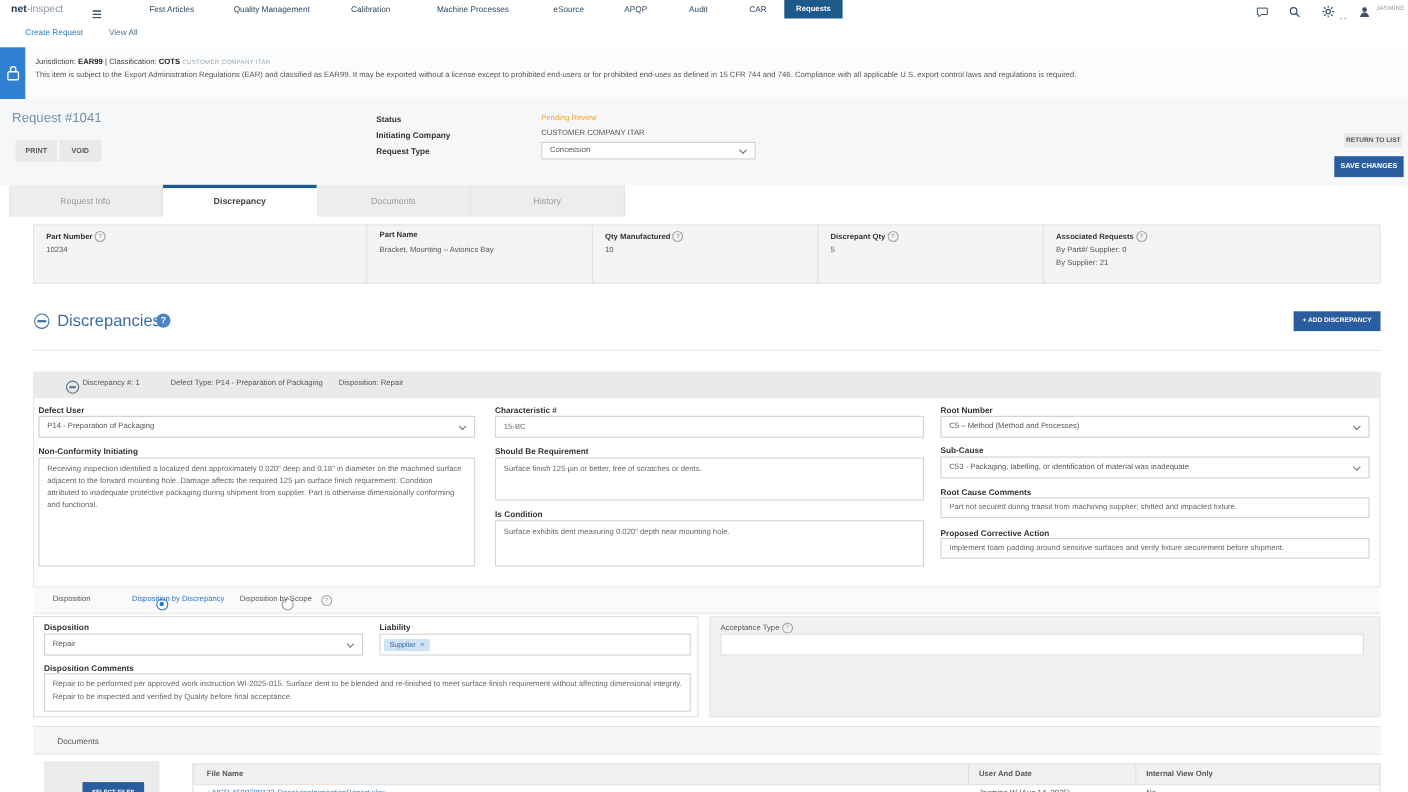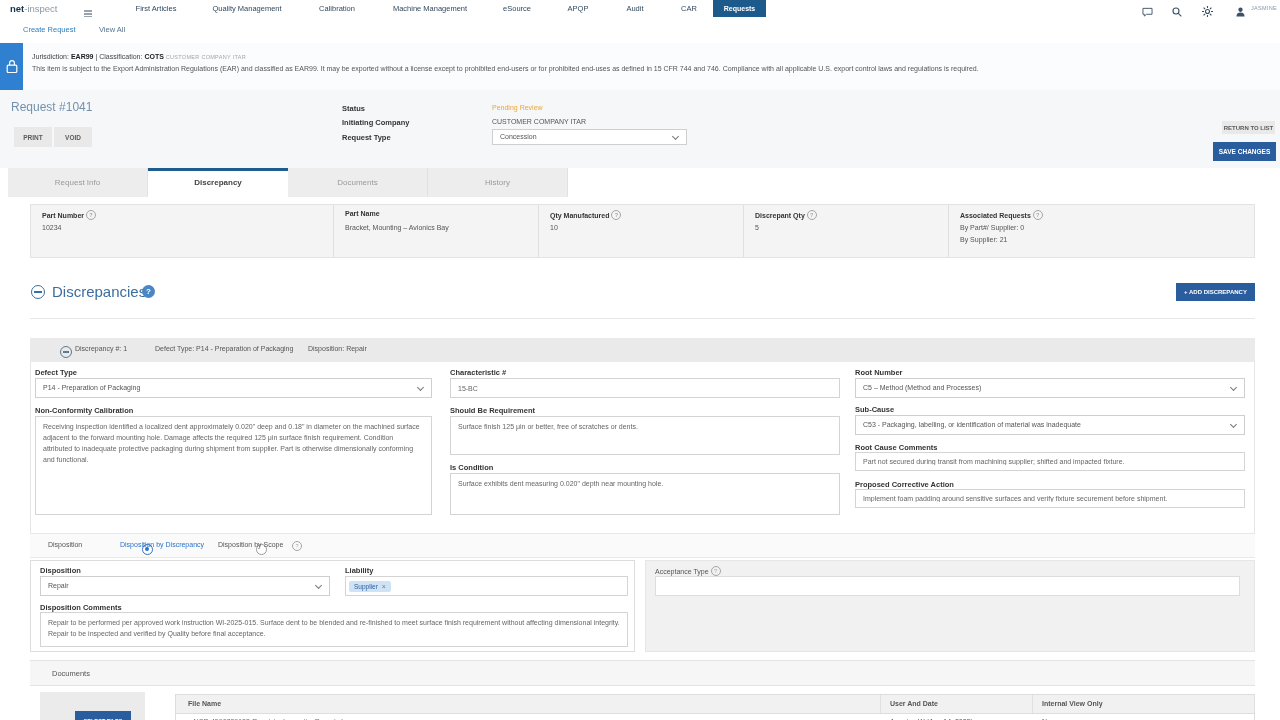--- a/index.html
+++ b/index.html
@@ -90,21 +90,21 @@
   <div class="abs topnav">
     <div class="abs logo"><b>net</b><span>-inspect</span></div>
     <span class="abs topicon" style="left:84px;top:4px">
       <svg width="8" height="8" viewBox="0 0 8 8">
           <path d="M0 1h8M0 4h8M0 7h8" stroke="#33495e" stroke-width="1.2"></path>
         </svg>
     </span>
     <span class="abs navitem" style="left:156px">First Articles</span>
     <span class="abs navitem" style="left:247px">Quality Management</span>
     <span class="abs navitem" style="left:337px">Calibration</span>
-    <span class="abs navitem" style="left:430px">Machine Management</span>
+    <span class="abs navitem" style="left:430px">Machine Processes</span>
     <span class="abs navitem" style="left:517px">eSource</span>
     <span class="abs navitem" style="left:578px">APQP</span>
     <span class="abs navitem" style="left:635px">Audit</span>
     <span class="abs navitem" style="left:689px">CAR</span>
     <div class="abs nav-active">Requests</div>
     <span class="abs topicon" style="left:1142px">
       <svg width="11" height="10" viewBox="0 0 12 11">
           <path d="M1 1.5h10v6.5H5L2.5 10V8H1z" fill="none" stroke="#3a5166" stroke-width="1"></path>
         </svg>
     </span>
@@ -207,25 +207,25 @@
 
   
   <div class="abs dcontainer"></div>
   <div class="abs accbar"></div>
   <span class="abs ccirc sm" style="left:42px;top:344px"><i></i></span>
   <span class="abs accitem" style="left:75px">Discrepancy #: 1</span>
   <span class="abs accitem" style="left:155px">Defect Type: P14 - Preparation of Packaging</span>
   <span class="abs accitem" style="left:308px">Disposition: Repair</span>
 
   
-  <span class="abs flabel" style="left:35px;top:368px">Defect Type</span>
+  <span class="abs flabel" style="left:35px;top:368px">Defect User</span>
   <div class="abs sel" style="left:35px;top:378px;width:397px;height:20px;line-height:18px">
     <span class="txt">P14 - Preparation of Packaging</span><span class="chev"></span>
   </div>
-  <span class="abs flabel" style="left:35px;top:406px">Non-Conformity Calibration</span>
+  <span class="abs flabel" style="left:35px;top:406px">Non-Conformity Initiating</span>
   <textarea class="abs ta" style="left: 35px; top: 416px; width: 397px; height: 99px;">Receiving inspection identified a localized dent approximately 0.020" deep and 0.18" in diameter on the machined surface adjacent to the forward mounting hole. Damage affects the required 125 μin surface finish requirement. Condition attributed to inadequate protective packaging during shipment from supplier. Part is otherwise dimensionally conforming and functional.</textarea>
 
   
   <span class="abs flabel" style="left:450px;top:368px">Characteristic #</span>
   <input class="abs inp" style="left: 450px; top: 378px; width: 390px; height: 20px;" value="15-BC">
   <span class="abs flabel" style="left:450px;top:406px">Should Be Requirement</span>
   <textarea class="abs ta" style="left: 450px; top: 416px; width: 390px; height: 39px;">Surface finish 125 μin or better, free of scratches or dents.</textarea>
   <span class="abs flabel" style="left:450px;top:463px">Is Condition</span>
   <textarea class="abs ta" style="left: 450px; top: 473px; width: 390px; height: 42px;">Surface exhibits dent measuring 0.020" depth near mounting hole.</textarea>
 

